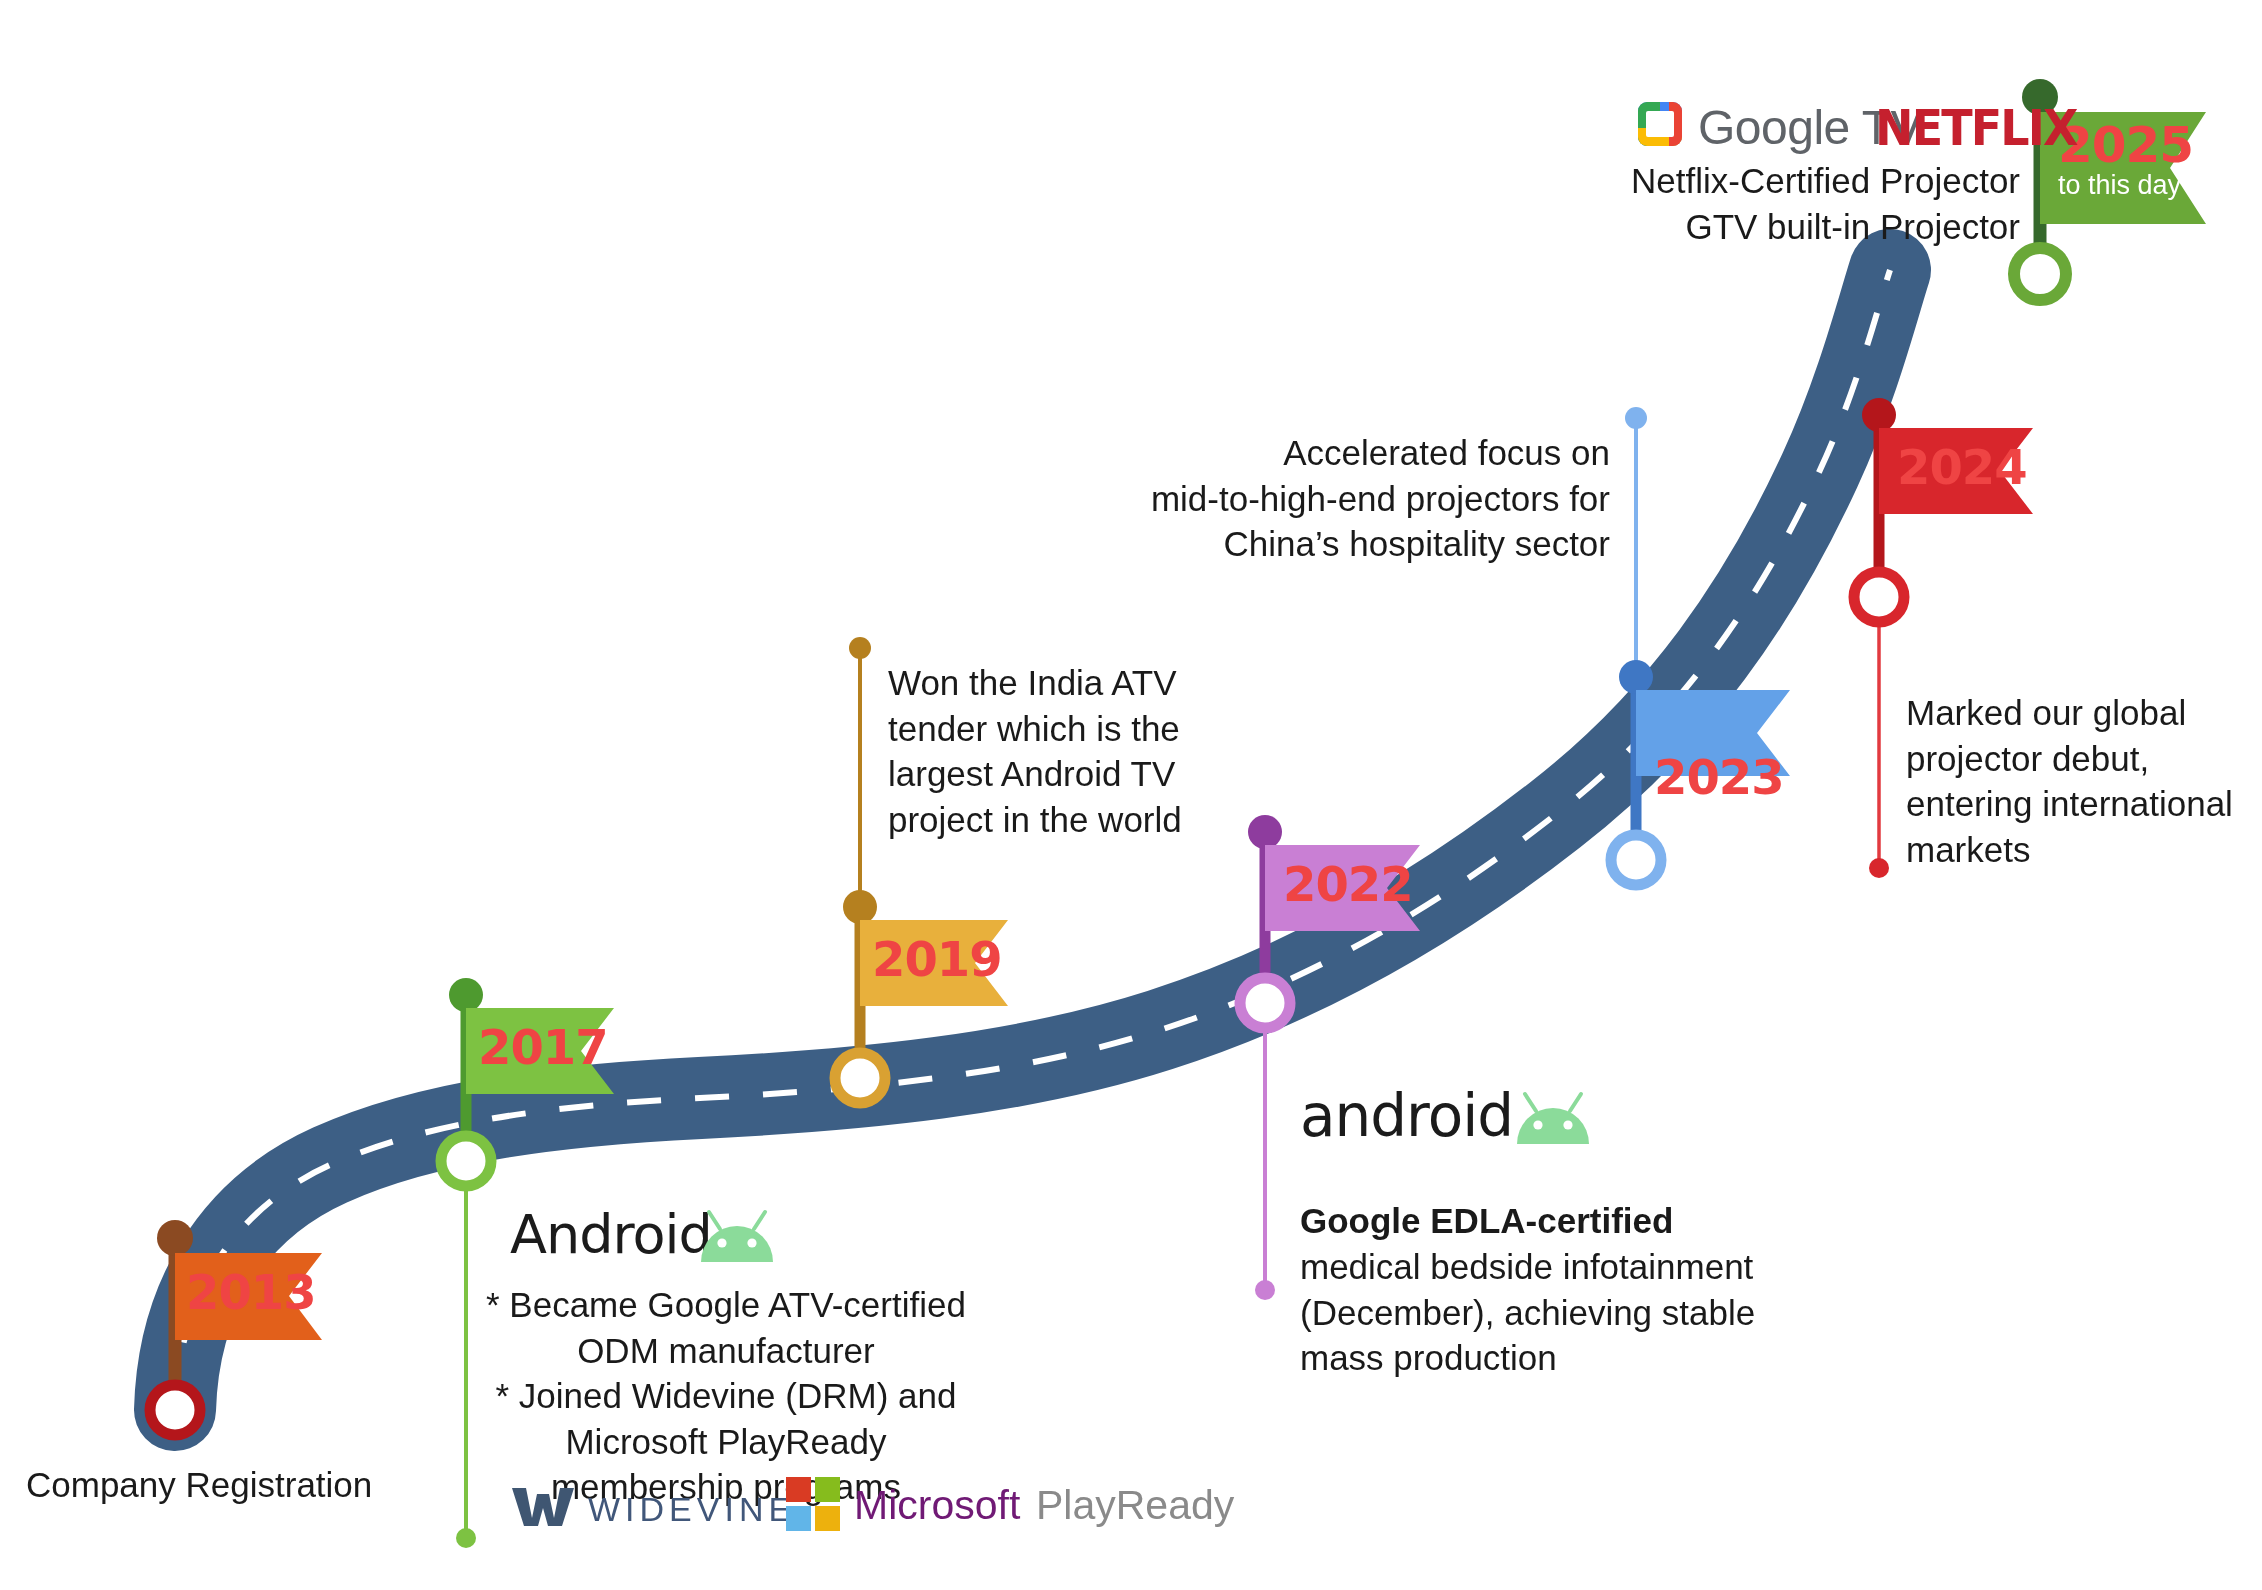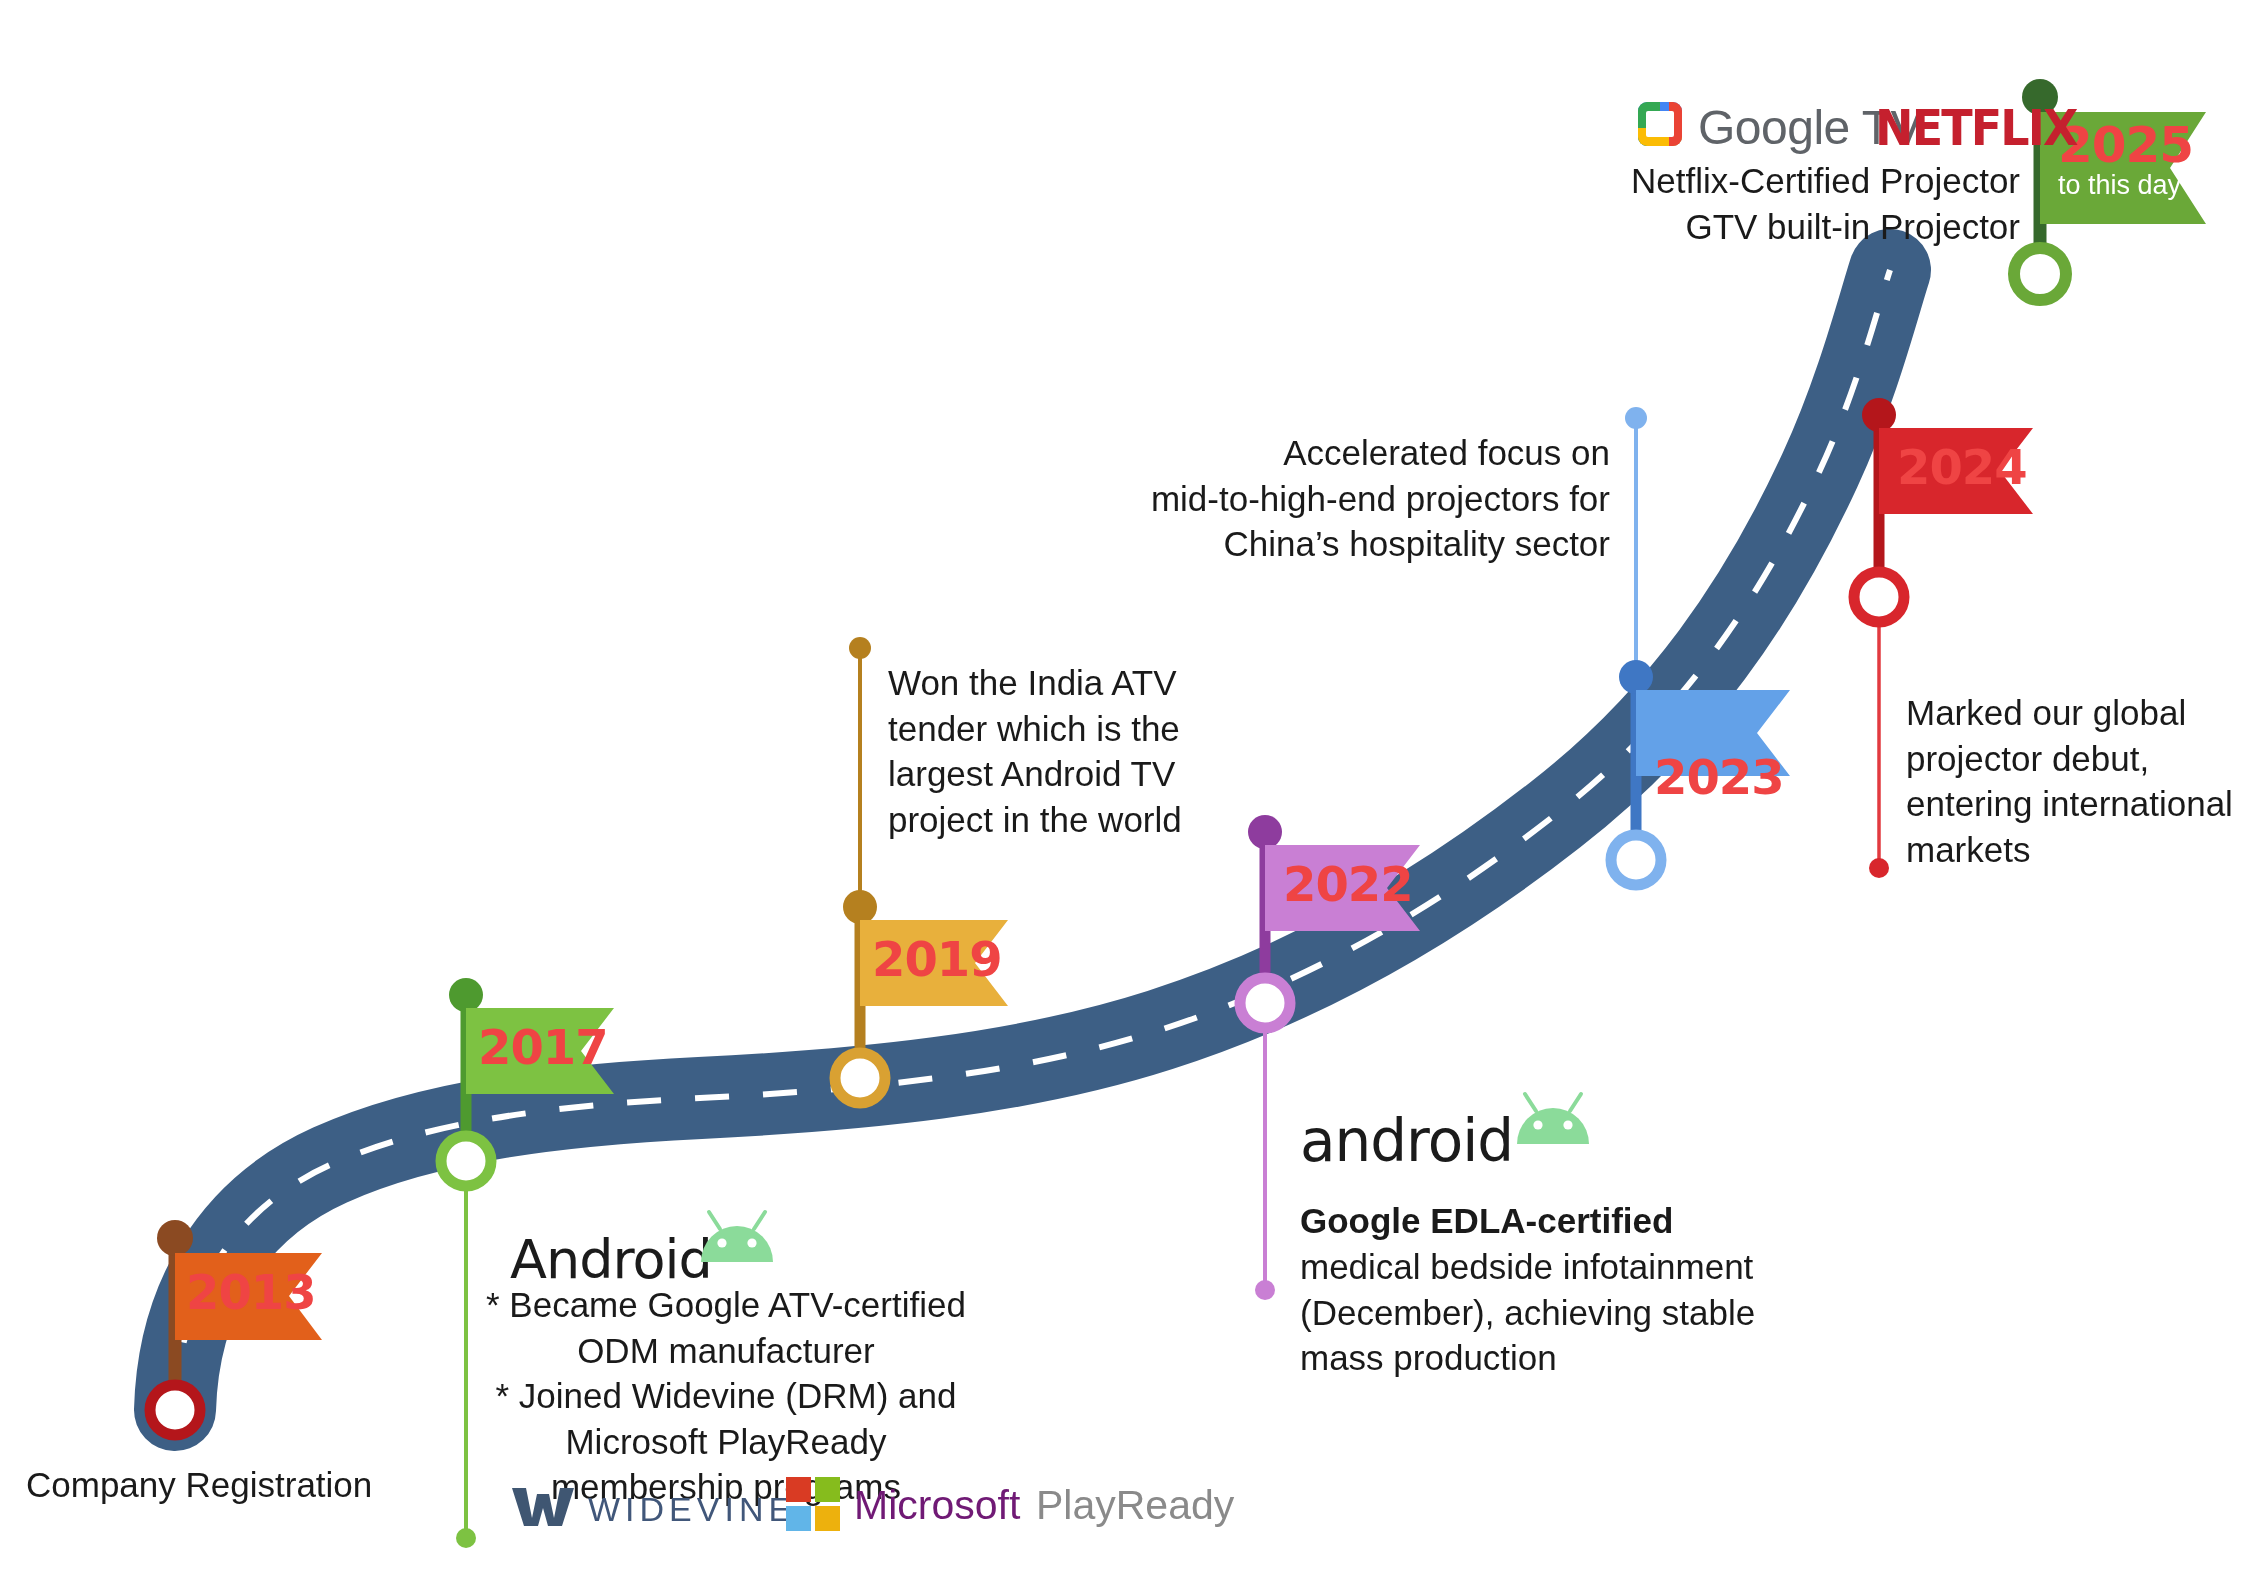--- a/index.html
+++ b/index.html
@@ -23,21 +23,21 @@
   
   .tb{position:absolute;line-height:1.30;white-space:pre-line;}
   .tb.r{text-align:right;}
   .tb.l{text-align:left;}
   .t35{font-size:35px;}
 
   
   .wm{position:absolute;white-space:nowrap;}
   .android-word{
     font-family:"DejaVu Sans","Liberation Sans",sans-serif;
-    font-weight:normal;color:#1b1b1b;letter-spacing:-1px;margin-top:25px;
+    font-weight:normal;color:#1b1b1b;letter-spacing:-1px;
   }
   .gtv-word{
     font-family:"Liberation Sans",sans-serif;color:#5f6368;
     letter-spacing:-0.5px;white-space:nowrap;
   }
   .netflix-word{
     font-family:"DejaVu Sans","Liberation Sans",sans-serif;
     font-weight:bold;color:#C5202E;letter-spacing:-2px;
     transform:scaleX(0.92);transform-origin:left center;white-space:nowrap;
   }

